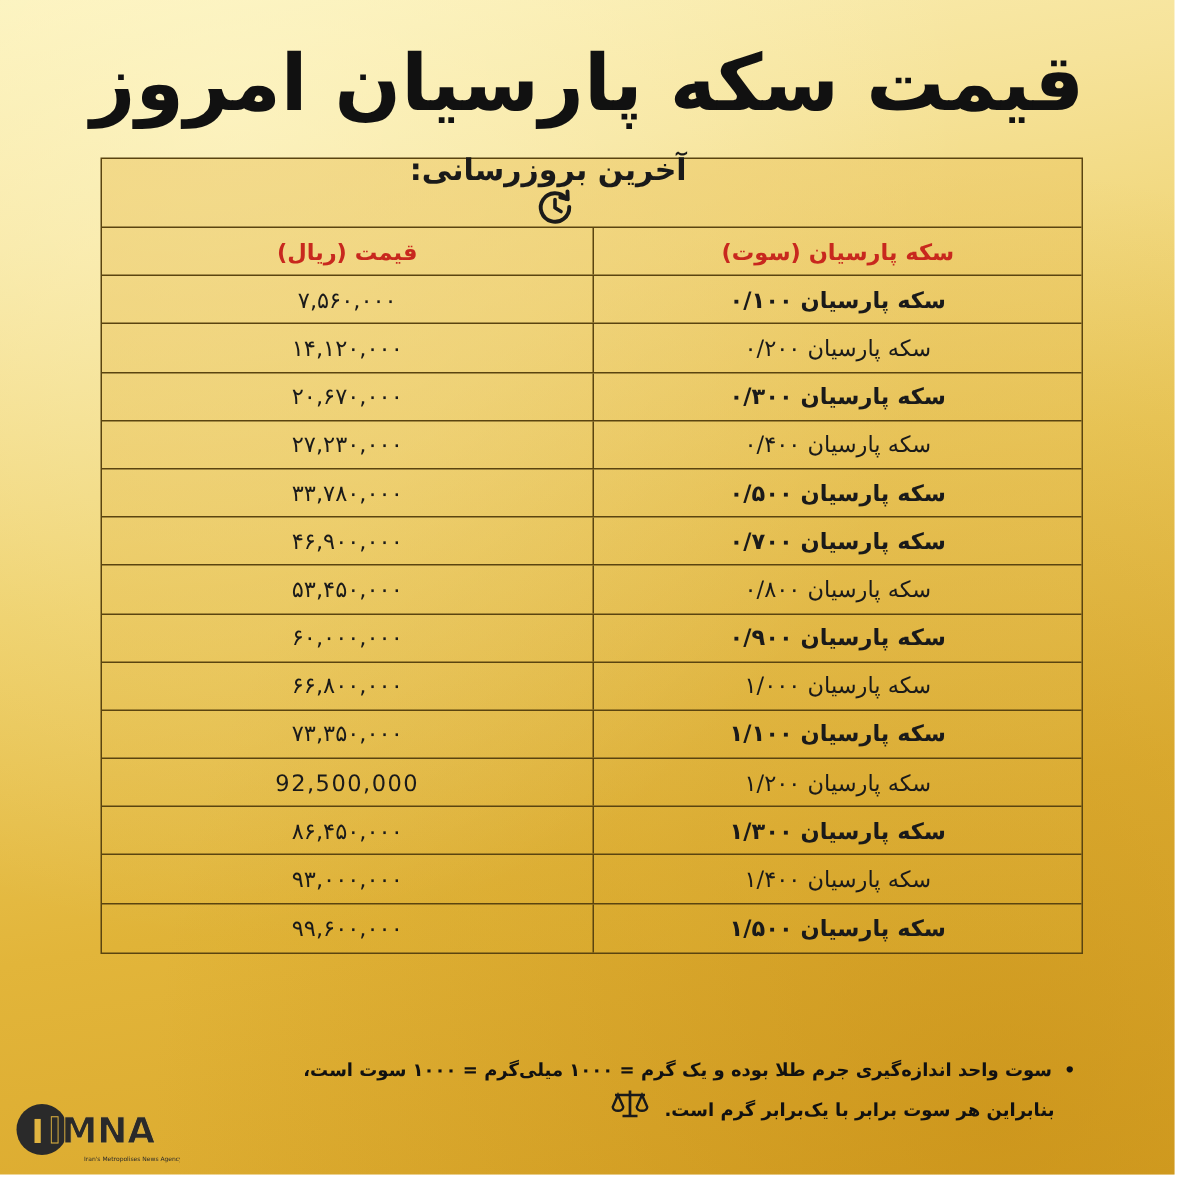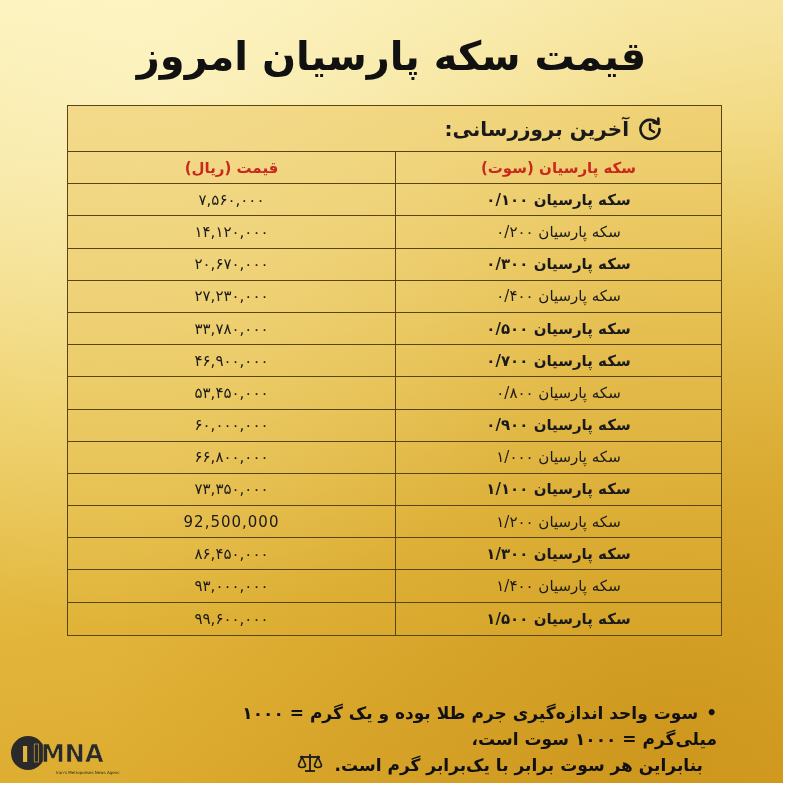--- a/index.html
+++ b/index.html
@@ -10,31 +10,31 @@
   .canvas {
     position: absolute; left: 0; top: 0; width: 783px; height: 783px;
     background:
       radial-gradient(ellipse at 20% 10%, rgba(255,250,210,0.55), rgba(255,250,210,0) 55%),
       radial-gradient(ellipse at 85% 95%, rgba(190,130,10,0.45), rgba(190,130,10,0) 60%),
       linear-gradient(170deg, #fbf0b8 0%, #f6e39a 18%, #eccb5e 45%, #e2b53a 70%, #d9a62a 100%);
     overflow: hidden;
   }
   .title {
     position: absolute; left: 0; right: 0; top: 26px; text-align: center;
-    direction: rtl; font-weight: bold; font-size: 40px; color: #111;
+    direction: rtl; font-weight: bold; font-size: 52px; color: #111;
     line-height: 60px;
   }
   .table {
     position: absolute; left: 67px; top: 105px; width: 655px;
     border: 1.5px solid #5a4410; box-sizing: border-box;
     background: linear-gradient(180deg, rgba(236,200,100,0.55), rgba(220,175,50,0.35));
   }
   .row-update {
     height: 45px; display: flex; align-items: center; justify-content: flex-end;
-    direction: ltr; border-bottom: 1.5px solid #5a4410; padding-right: 58px;
+    direction: ltr; border-bottom: 1.5px solid #5a4410; padding-right: 58px; flex-direction: column;
   }
   .update-label {
     direction: rtl; font-weight: bold; font-size: 20px; color: #1a1a1a;
   }
   .update-icon {
     width: 26px; height: 26px; margin-left: 8px; display: inline-flex;
   }
   .row {
     display: flex; height: 32.2px; border-bottom: 1.5px solid #5a4410; box-sizing: border-box;
   }
@@ -42,21 +42,21 @@
   .cell {
     display: flex; align-items: center; justify-content: center;
     font-size: 15px; color: #1a1a1a; box-sizing: border-box;
   }
   .cell.price { width: 328px; border-right: 1.5px solid #5a4410; letter-spacing: 1px; }
   .cell.name { width: 325px; direction: rtl; }
   .head .cell { color: #c8281e; font-weight: bold; font-size: 15px; text-align: right; }
   .bold .cell.name { font-weight: bold; }
   .note {
     position: absolute; right: 66px; top: 700px; width: 520px;
-    direction: rtl; font-weight: bold; font-size: 17px; color: #111; line-height: 26px;
+    direction: rtl; font-weight: bold; font-size: 12px; color: #111; line-height: 26px;
   }
   .note .bullet { display: inline-block; margin-left: 8px; }
   .note .scale-icon { display: inline-block; vertical-align: middle; margin-right: 6px; }
   .logo {
     position: absolute; left: 10px; top: 733px; width: 110px; height: 44px;
   }
 </style>
 </head>
 <body>
 

